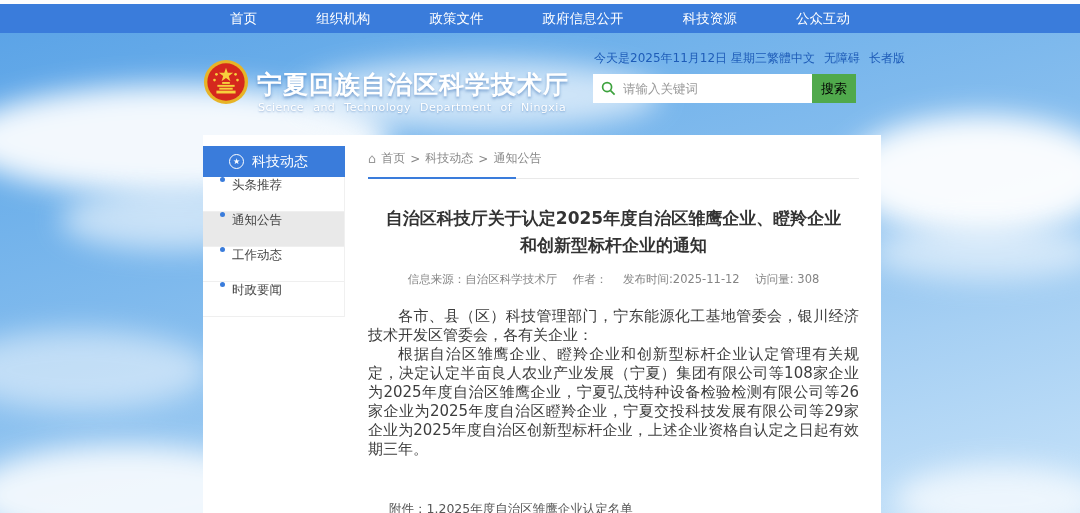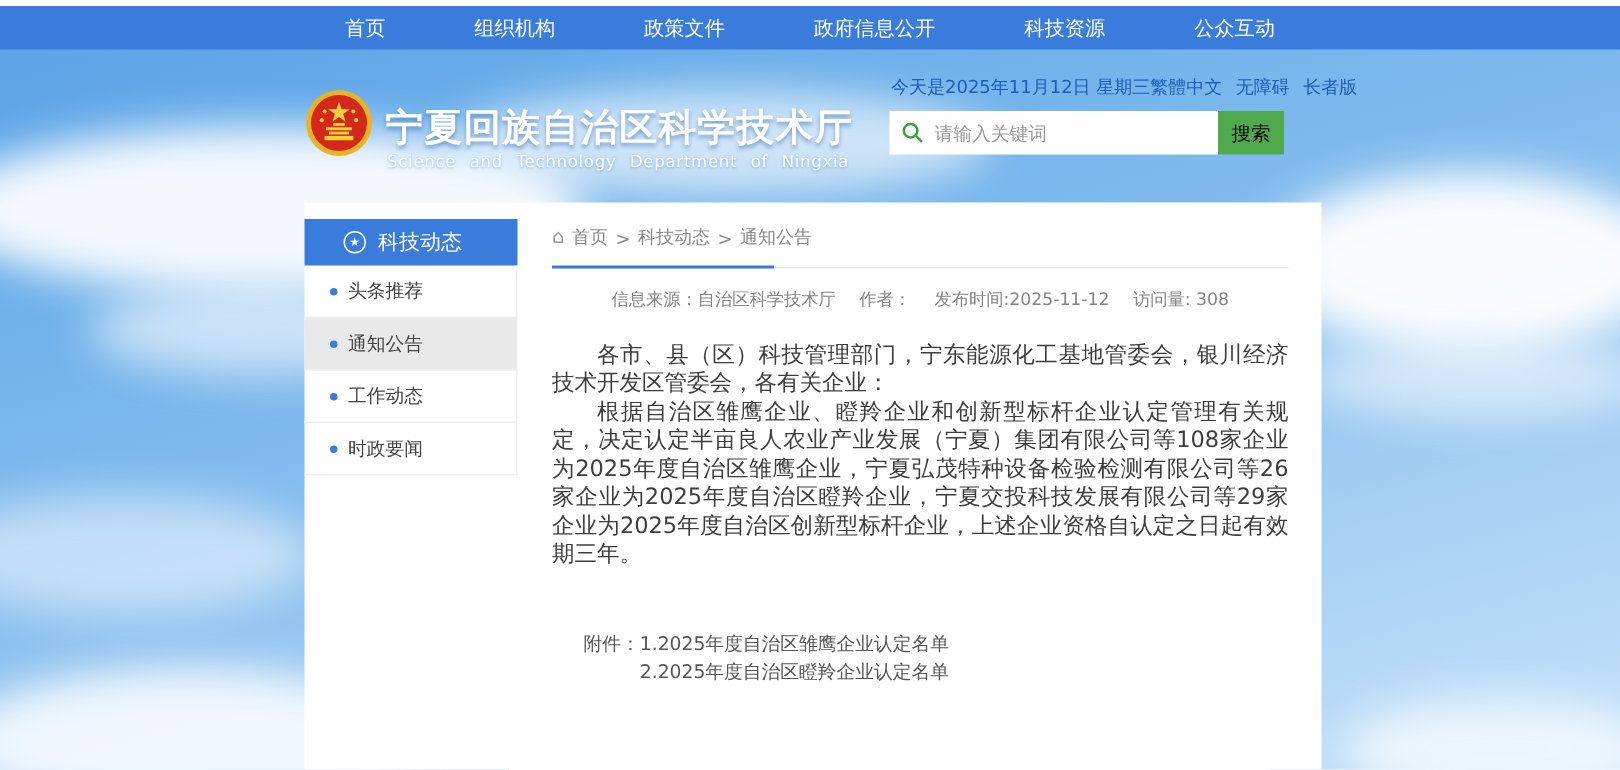--- a/index.html
+++ b/index.html
@@ -49,21 +49,21 @@
   
   .panel { position:absolute; left:203px; top:135px; width:678px; height:378px; background:#fff; }
 
   
   .sidebar { position:absolute; left:0; top:11px; width:142px; }
   .side-head { height:31px; background:#3a7cdb; color:#fff; font-size:14px; display:flex;
                align-items:center; gap:8px; padding-left:26px; }
   .side-ico { width:15px; height:15px; border:1.4px solid #fff; border-radius:50%;
               display:flex; align-items:center; justify-content:center; font-size:8px; color:#fff; }
   .side-list { border-right:1px solid #f0f0f0; }
-  .side-item { height:35px; display:flex; align-items:center; gap:7px; padding-left:17px;
+  .side-item { height:35px; display:flex; gap:7px; padding-left:17px;
                font-size:12.5px; color:#444; cursor:pointer; border-bottom:1px solid #efefef; }
   .side-item .dot { width:5px; height:5px; background:#3a7cdb; border-radius:50%; flex:none; }
   .side-item.active { background:#e9e9e9; }
 
   
   .content { position:absolute; left:142px; top:0; width:536px; height:378px; padding:15px 22px 0 23px; }
   .crumbs { font-size:12px; color:#888; display:flex; align-items:center; gap:5px; padding-bottom:11px;
             border-bottom:1px solid #e9e9e9; position:relative; }
   .crumbs .blue-bar { position:absolute; left:0; bottom:-1px; width:148px; height:2px; background:#3a7cdb; }
   .crumbs .home { font-size:13px; color:#999; }
@@ -169,20 +169,24 @@
     <div class="crumbs">
       <span class="home">⌂</span>
       <span class="crumb-link">首页</span>
       <span>&gt;</span>
       <span class="crumb-link">科技动态</span>
       <span>&gt;</span>
       <span class="crumb-link">通知公告</span>
       <span class="blue-bar"></span>
     </div>
 
+    <div class="art-title">
+      <div>自治区科技厅关于认定2025年度自治区雏鹰企业、瞪羚企业</div>
+      <div>和创新型标杆企业的通知</div>
+    </div>
 
     <div class="art-meta">
       <span>信息来源：自治区科学技术厅</span>
       <span>作者：</span>
       <span>发布时间:2025-11-12</span>
       <span>访问量: 308</span>
     </div>
 
     <div class="art-body">
       <p>各市、县（区）科技管理部门，宁东能源化工基地管委会，银川经济技术开发区管委会，各有关企业：</p>

